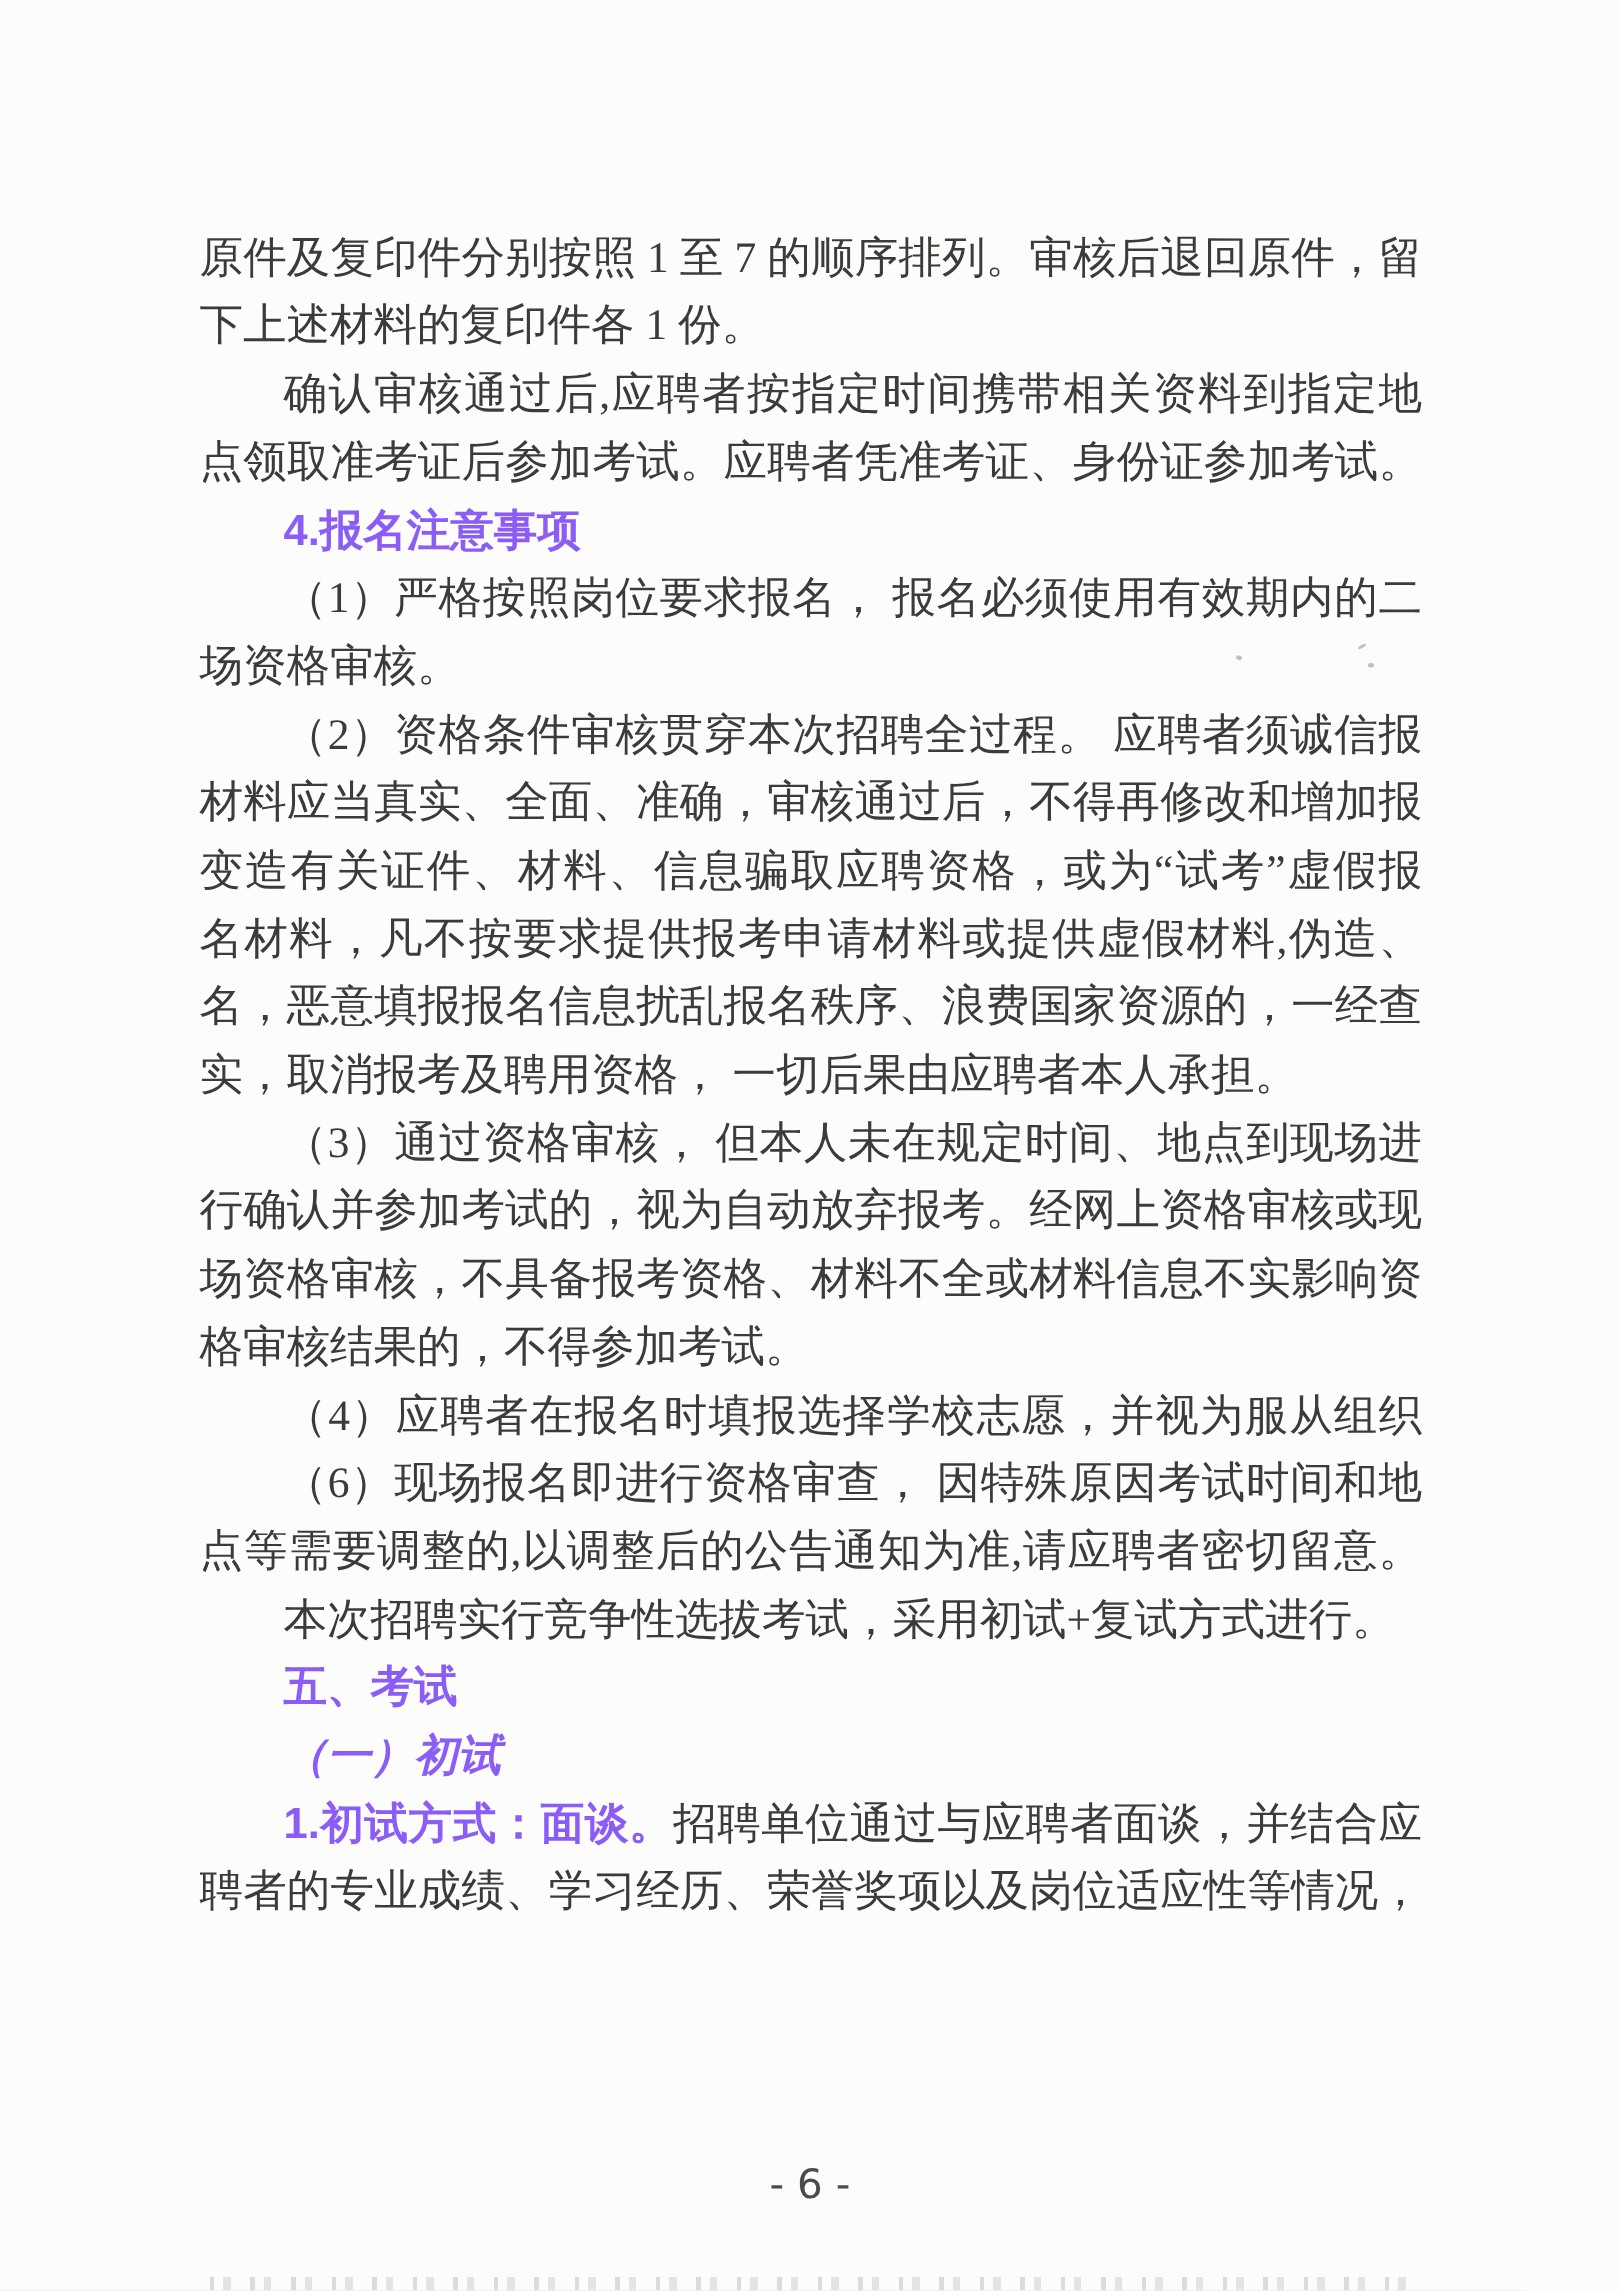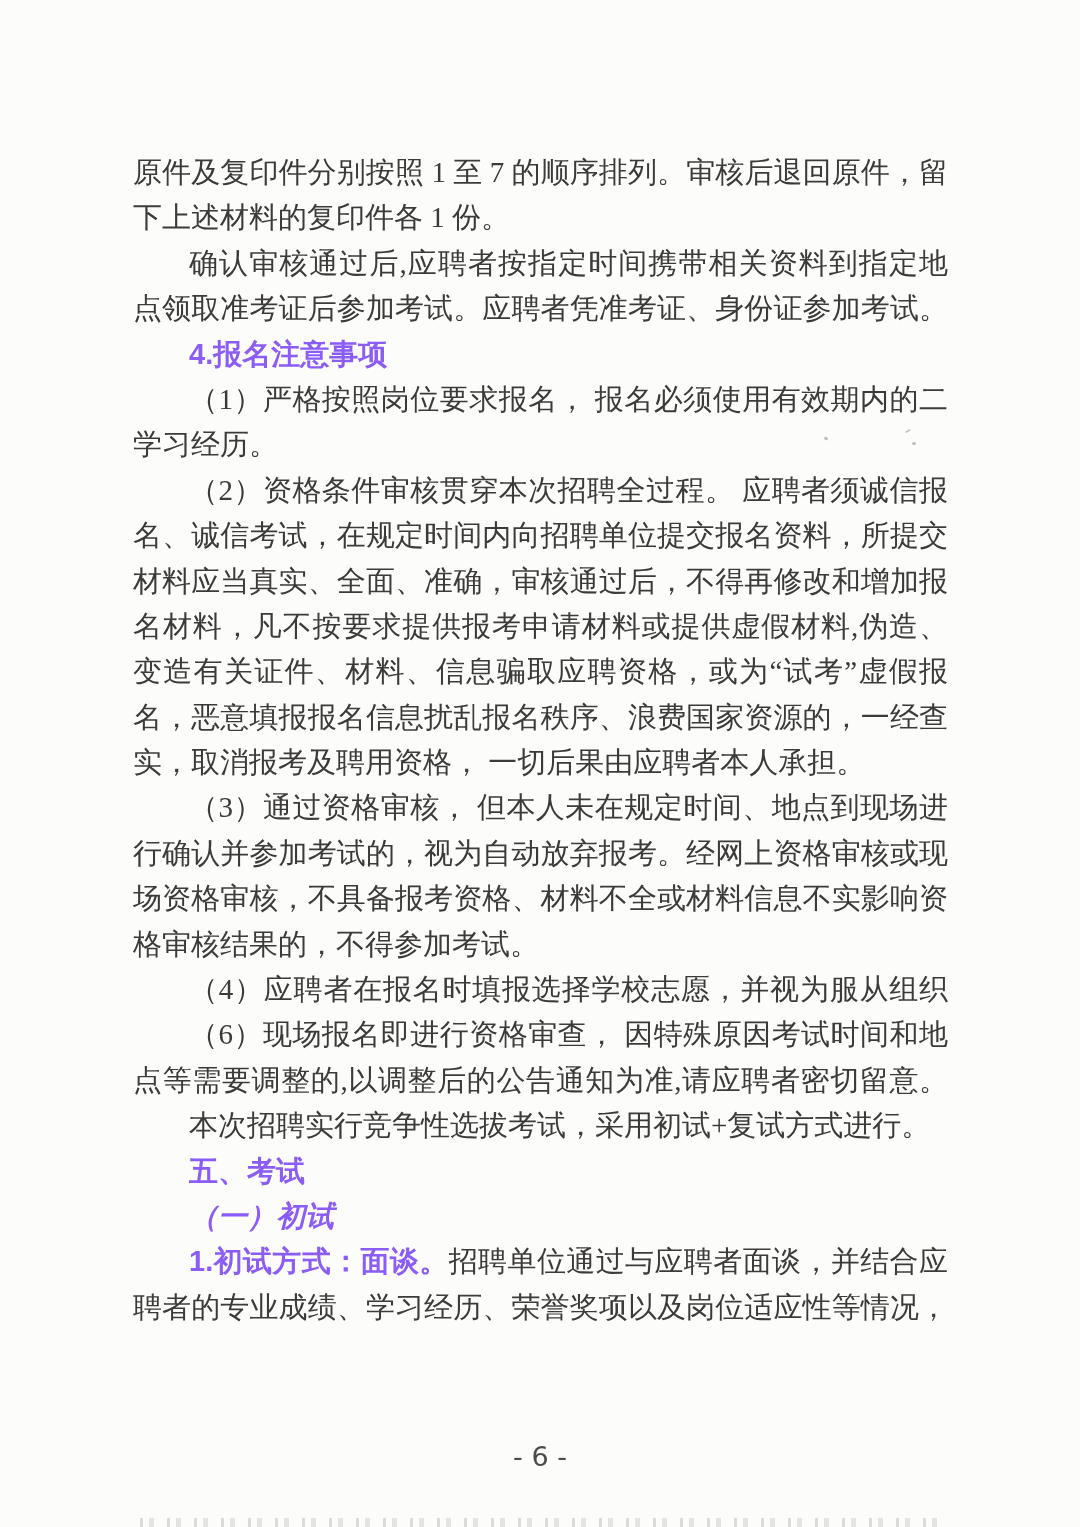--- a/index.html
+++ b/index.html
@@ -88,26 +88,25 @@
 <body>
 
 <div class="page">
   <div class="doc-body" id="doc-body">
       <div class="line justify"><span class="seg">原件及复印件分别按照 1 至 7 的顺序排列。审核后退回原件，留</span></div>
       <div class="line"><span class="seg">下上述材料的复印件各 1 份。</span></div>
       <div class="line indent justify"><span class="seg">确认审核通过后,应聘者按指定时间携带相关资料到指定地</span></div>
       <div class="line justify"><span class="seg">点领取准考证后参加考试。应聘者凭准考证、身份证参加考试。</span></div>
       <div class="line indent"><span class="seg bold-sans">4.报名注意事项</span></div>
       <div class="line indent justify"><span class="seg">（1）严格按照岗位要求报名， 报名必须使用有效期内的二</span></div>
-      <div class="line"><span class="seg">学习经历。</span></div>
+      <div class="line"><span class="seg">场资格审核。</span></div>
       <div class="line indent justify"><span class="seg">（2）资格条件审核贯穿本次招聘全过程。 应聘者须诚信报</span></div>
-      <div class="line justify"><span class="seg">名、诚信考试，在规定时间内向招聘单位提交报名资料，所提交</span></div>
       <div class="line justify"><span class="seg">材料应当真实、全面、准确，审核通过后，不得再修改和增加报</span></div>
+      <div class="line justify"><span class="seg">变造有关证件、材料、信息骗取应聘资格，或为“试考”虚假报</span></div>
       <div class="line justify"><span class="seg">名材料，凡不按要求提供报考申请材料或提供虚假材料,伪造、</span></div>
-      <div class="line justify"><span class="seg">变造有关证件、材料、信息骗取应聘资格，或为“试考”虚假报</span></div>
       <div class="line justify"><span class="seg">名，恶意填报报名信息扰乱报名秩序、浪费国家资源的，一经查</span></div>
       <div class="line"><span class="seg">实，取消报考及聘用资格， 一切后果由应聘者本人承担。</span></div>
       <div class="line indent justify"><span class="seg">（3）通过资格审核， 但本人未在规定时间、地点到现场进</span></div>
       <div class="line justify"><span class="seg">行确认并参加考试的，视为自动放弃报考。经网上资格审核或现</span></div>
       <div class="line justify"><span class="seg">场资格审核，不具备报考资格、材料不全或材料信息不实影响资</span></div>
       <div class="line"><span class="seg">格审核结果的，不得参加考试。</span></div>
       <div class="line indent justify"><span class="seg">（4）应聘者在报名时填报选择学校志愿，并视为服从组织</span></div>
       <div class="line indent justify"><span class="seg">（6）现场报名即进行资格审查， 因特殊原因考试时间和地</span></div>
       <div class="line justify"><span class="seg">点等需要调整的,以调整后的公告通知为准,请应聘者密切留意。</span></div>
       <div class="line indent"><span class="seg">本次招聘实行竞争性选拔考试，采用初试+复试方式进行。</span></div>

